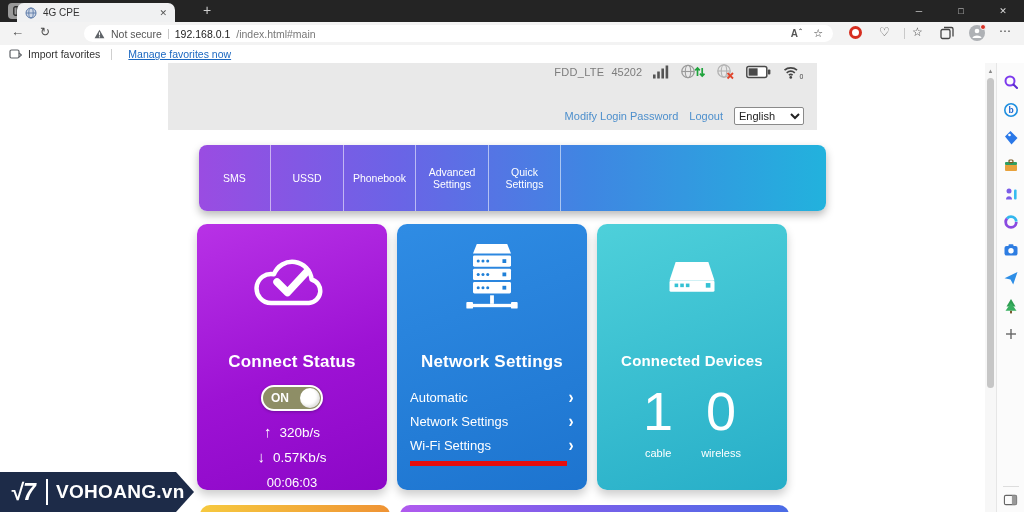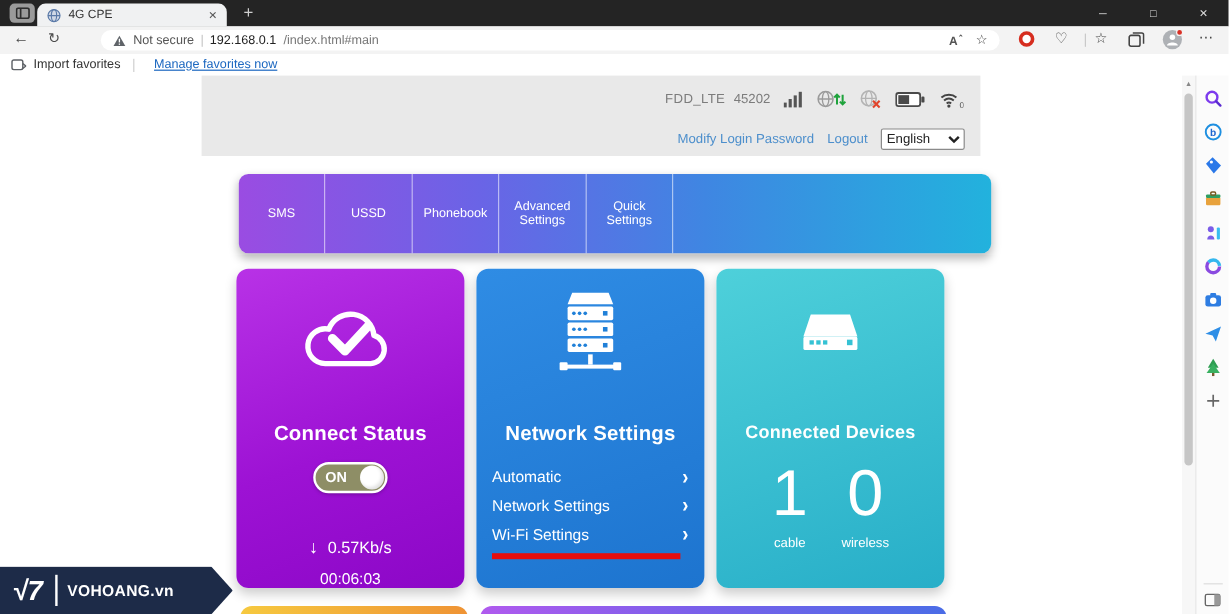--- a/index.html
+++ b/index.html
@@ -3,21 +3,21 @@
 <meta charset="utf-8">
 <style>
   * { margin:0; padding:0; box-sizing:border-box; }
   html,body { width:1024px; height:512px; }
   body { font-family:"Liberation Sans", sans-serif; }
   .stage { position:relative; width:1024px; height:512px; overflow:hidden; background:#fff; }
 
   
   .titlebar { position:absolute; left:0; top:0; width:1024px; height:22px; background:#242424; }
   .tab-actions { position:absolute; left:8px; top:3px; width:21px; height:16px; background:#9a9a9a; border-radius:4px; display:flex; align-items:center; justify-content:center; }
-  .tab { position:absolute; left:31px; top:3px; width:158px; height:19px; background:#f0f1f2; border-radius:7px 7px 0 0; display:flex; align-items:center; padding:0 8px; gap:6px; }
+  .tab { position:absolute; left:17px; top:3px; width:158px; height:19px; background:#f0f1f2; border-radius:7px 7px 0 0; display:flex; align-items:center; padding:0 8px; gap:6px; }
   .tab-title { font-size:10px; color:#333; white-space:nowrap; }
   .tab-close { margin-left:auto; font-size:9px; color:#555; }
   .newtab { position:absolute; left:197px; top:0; width:20px; height:22px; color:#cfcfcf; font-size:14px; text-align:center; line-height:21px; }
   .wincontrols { position:absolute; right:0; top:0; height:22px; display:flex; }
   .wincontrols span { width:42px; text-align:center; line-height:22px; color:#dcdcdc; font-size:9px; }
 
   
   .toolbar { position:absolute; left:0; top:22px; width:1024px; height:23px; background:#f3f3f3; }
   .tb-back { position:absolute; left:11px; top:2px; color:#4a4a4a; font-size:13px; }
   .tb-refresh { position:absolute; left:40px; top:3px; color:#4a4a4a; font-size:12px; }
@@ -43,21 +43,21 @@
   .favbar { position:absolute; left:0; top:45px; width:1024px; height:18px; background:#fff; display:flex; align-items:center; font-size:10.5px; color:#333; }
   .fb-icon { margin-left:9px; }
   .fb-import { margin-left:6px; }
   .fb-sep { width:1px; height:11px; background:#cfcfcf; margin:0 11px; }
   .fb-link { color:#1b67c0; text-decoration:underline; margin-left:5px; }
 
   
   .content { position:absolute; left:0; top:63px; width:1024px; height:449px; background:#fff; }
   .header-band { position:absolute; left:168px; top:0; width:649px; height:67px; background:#e9e9e9; }
   .logo { position:absolute; left:83px; top:3px; }
-  .statusbar { position:absolute; right:14px; top:11px; display:flex; align-items:center;justify-content:space-between; }
+  .statusbar { position:absolute; right:14px; top:0; display:flex; align-items:center;justify-content:space-between; }
   .nettype { font-size:11px; color:#7c7c7c; letter-spacing:0.3px; }
   .plmn { font-size:11px; color:#7c7c7c; margin-left:7px; }
   .st-icon { margin-left:11px; display:flex; align-items:flex-end; }
   .acctrow { position:absolute; right:13px; top:44px; display:flex; align-items:center; gap:11px; font-size:11px; }
   .hdr-link { color:#4d8fcc; }
   .lang-select { font-size:11px; height:18px; width:70px; border:1px solid #8a8a8a; background:#fff; border-radius:2px; color:#222; }
 
   
   .nav { position:absolute; left:199px; top:82px; width:627px; height:66px; border-radius:8px; display:flex;
          background:linear-gradient(90deg,#9a4ce2 0%,#6a64e6 32%,#3f86e2 62%,#22b2dd 100%);
@@ -91,21 +91,21 @@
   .devcol .num { font-size:54px; font-weight:400; line-height:62px; }
   .devcol .lbl { font-size:11px; margin-top:5px; }
 
   
   .strip-orange { position:absolute; left:200px; top:442px; width:190px; height:30px; border-radius:10px; background:linear-gradient(90deg,#f6c93f,#ef9334); }
   .strip-wide { position:absolute; left:400px; top:442px; width:389px; height:30px; border-radius:10px; background:linear-gradient(90deg,#b05aee 0%,#7b5fea 45%,#4a6ce6 100%); }
   .watermark { position:absolute; left:0; top:409px; width:194px; height:40px; background:#1d2b48; color:#fff; display:flex; align-items:center;
                clip-path:polygon(0 0,176px 0,194px 50%,176px 100%,0 100%); }
   .wm-logo { width:46px; text-align:center; font-size:23px; font-weight:bold; font-style:italic; }
   .wm-div { width:2px; height:26px; background:#fff; margin-right:8px; }
-  .wm-text { font-size:13px; font-weight:bold; letter-spacing:0.3px; }
+  .wm-text { font-size:19px; font-weight:bold; letter-spacing:0.3px; }
 
   
   .scrollbar { position:absolute; left:985px; top:0; width:11px; height:449px; background:#f7f7f7; }
   .sb-arrow { display:block; text-align:center; font-size:6px; color:#888; padding-top:5px; }
   .sb-thumb { position:absolute; left:2px; top:15px; width:7px; height:310px; background:#c6c6c6; border-radius:4px; }
   .sidebar { position:absolute; left:996px; top:0; width:28px; height:449px; background:#fbfbfb; border-left:1px solid #e6e6e6; }
   .sb-icons { display:flex; flex-direction:column; align-items:center; padding-top:11px; gap:12px; }
   .sb-bottom { position:absolute; bottom:5px; left:0; right:0; display:flex; flex-direction:column; align-items:center; gap:6px; }
   .sb-divider { width:16px; height:1px; background:#ddd; }
 </style>
@@ -258,20 +258,23 @@
         <svg width="96" height="66" viewBox="0 0 96 66">
           <path d="M27 55 a14.5 14.5 0 1 1 3 -28.7 a19.5 19.5 0 0 1 37.6 5.2 a12 12 0 0 1 -2.6 23.5 Z" fill="none" stroke="#fff" stroke-width="4.5" stroke-linejoin="round"></path>
           <path d="M33 34 L43.5 44.5 L63 23.5" fill="none" stroke="#fff" stroke-width="7.5" stroke-linecap="round" stroke-linejoin="round"></path>
         </svg>
       </div>
       <div class="card-title">Connect Status</div>
       <div class="toggle">
         <span class="toggle-label">ON</span>
         <span class="knob"></span>
       </div>
+      <div class="stat stat-up">
+        <span class="arr">↑</span><span>320b/s</span>
+      </div>
       <div class="stat stat-down">
         <span class="arr">↓</span><span>0.57Kb/s</span>
       </div>
       <div class="stat duration">00:06:03</div>
     </div>
 
     <div class="card card-blue">
       <div class="card-icon ci-server">
         <svg width="76" height="88" viewBox="0 0 80 92">
           <g fill="#fff">

